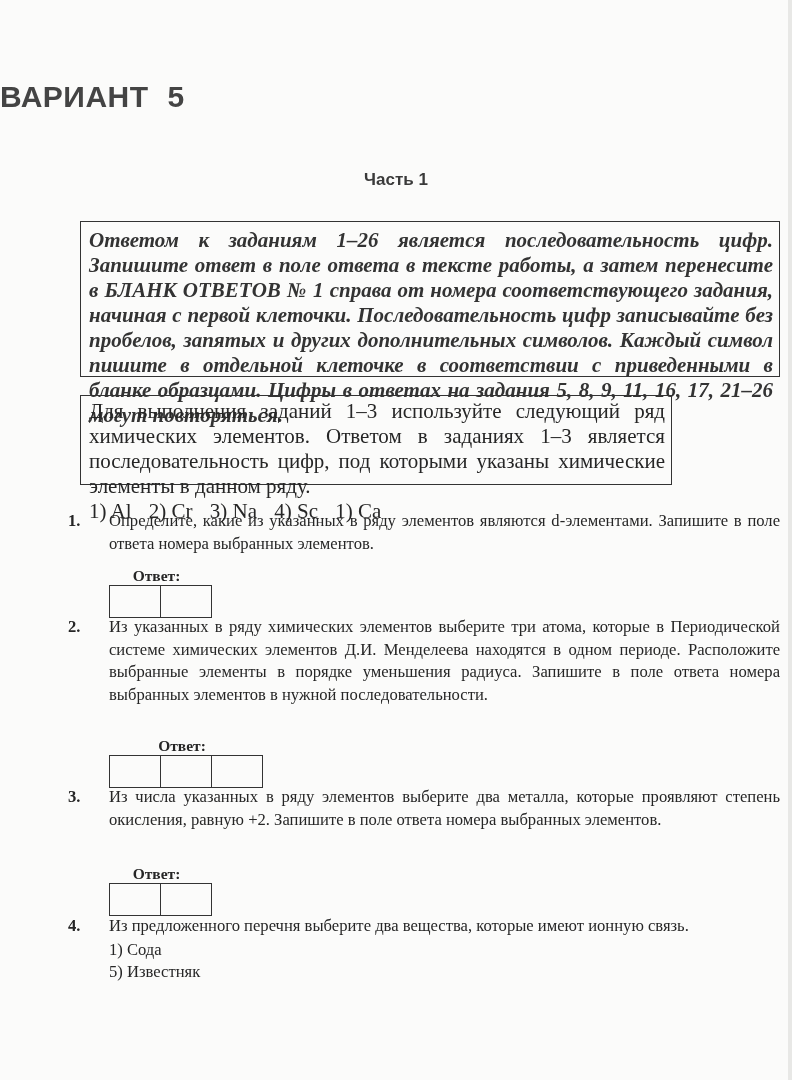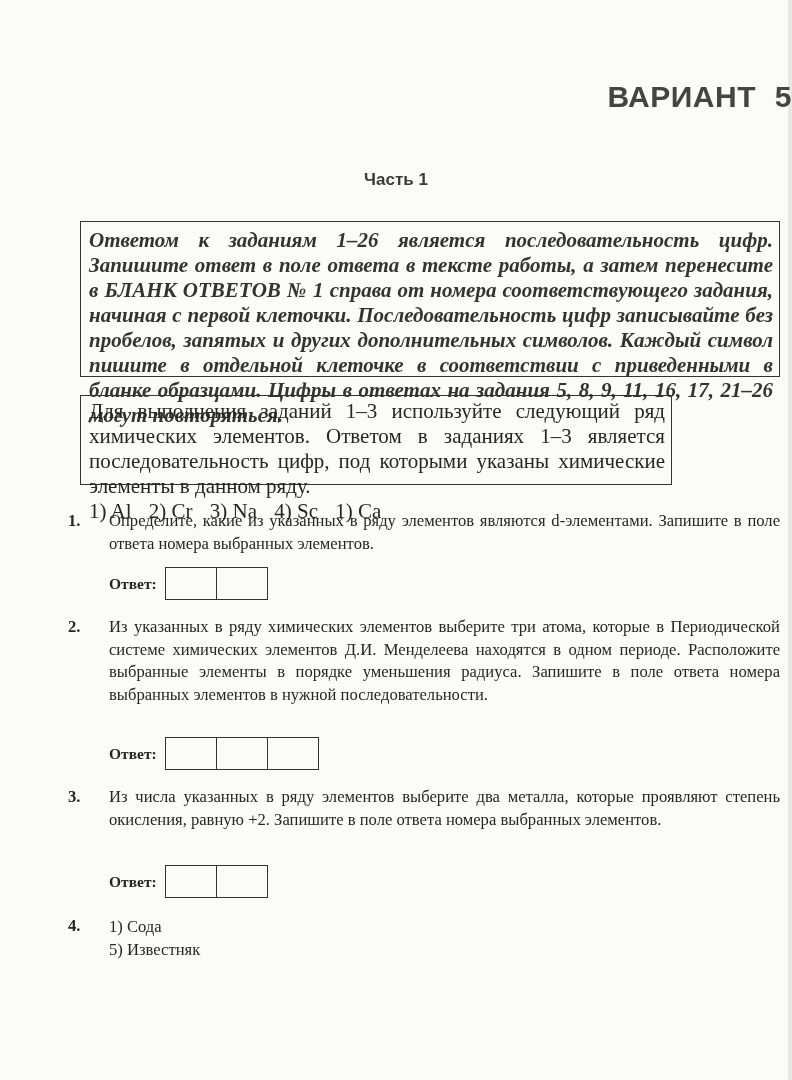--- a/index.html
+++ b/index.html
@@ -4,42 +4,42 @@
 <style>
   html, body { margin:0; padding:0; }
   body {
     width:792px; height:1080px; overflow:hidden;
     background:#fbfbfa;
     font-family:"Liberation Serif", "DejaVu Serif", serif;
     color:#262626;
     position:relative;
   }
   .title {
-    position:absolute; left:0; width:792px; top:80px; text-align:right;
+    position:absolute; left:0; width:792px; top:80px; text-align:left;
     font-family:"Liberation Sans", "DejaVu Sans", sans-serif;
     font-weight:bold; font-size:30px; color:#444; letter-spacing:0.5px;
     word-spacing:10px;
   }
   .subtitle {
     position:absolute; left:0; width:792px; top:170px; text-align:center;
     font-family:"Liberation Sans", "DejaVu Sans", sans-serif;
     font-weight:bold; font-size:17px; color:#3a3a3a;
   }
   .box {
     position:absolute; border:1.5px solid #333; box-sizing:border-box;
     padding:6px 6px 6px 8px;
     font-size:21px; line-height:25px; text-align:justify;
   }
   .box1 { left:80px; top:221px; width:700px; height:156px; font-style:italic; font-weight:bold; color:#333; }
   .box2 { left:80px; top:395px; width:592px; height:90px; padding-top:3px; }
   .box2 .elements span { margin-right:12px;margin-top:24px; }
   .task { position:absolute; left:68px; width:712px; font-size:16.6px; line-height:22.5px; }
   .task .num { position:absolute; left:0; top:0; font-weight:bold; }
   .task .text { margin-left:41px; text-align:justify; }
-  .answer { position:absolute; left:109px; display:flex; align-items:center; }
+  .answer { position:absolute; left:109px; display:flex; align-items:center;flex-direction:column; }
   .answer .label { font-weight:bold; font-size:15.5px; margin-right:8px; }
   .answer .cells { display:flex; border:1.5px solid #333; }
   .answer .cell { width:50px; height:31px; border-right:1.5px solid #333; }
   .answer .cell:last-child { border-right:none; }
   .options { margin-left:41px; margin-top:1px; }
   .options div { line-height:22.5px; }
   .edge { position:absolute; right:0; top:0; width:4px; height:1080px; background:#e8e8e6; }
 </style>
 </head>
 <body>
@@ -96,17 +96,18 @@
 <div class="answer" style="top:865px;">
   <span class="label">Ответ:</span>
   <div class="cells">
     <div class="cell"></div>
     <div class="cell"></div>
   </div>
 </div>
 
 <div class="task" style="top:915px;">
   <span class="num">4.</span>
+  <div class="text">Из предложенного перечня выберите два вещества, которые имеют ионную связь.</div>
   <div class="options">
     <div>1) Сода</div>
     <div>5) Известняк</div>
   </div>
 </div>
 
 </body></html>

